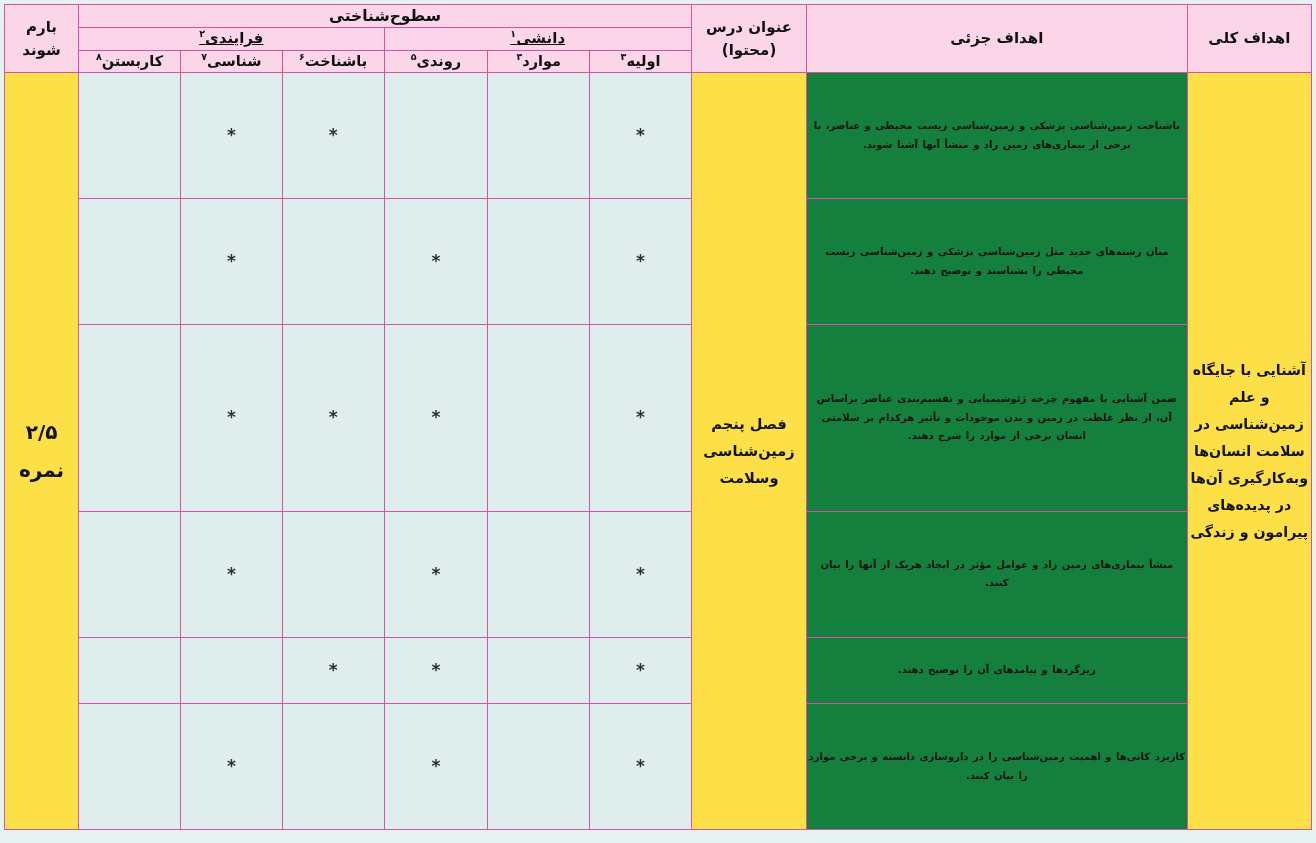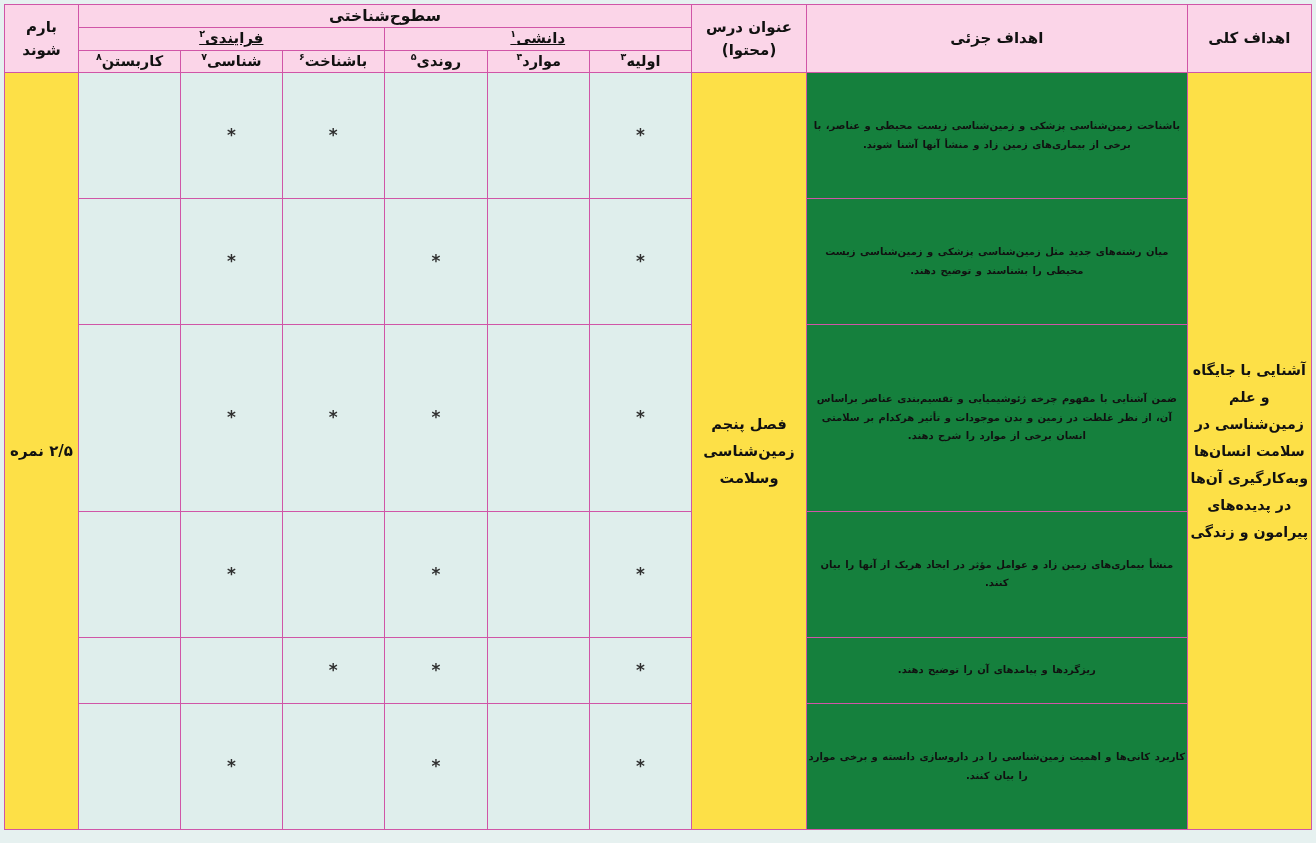--- a/index.html
+++ b/index.html
@@ -91,21 +91,21 @@
   .general-cell,
   .score-cell {
     background: #fde047;
     font-size: 14.6px;
     line-height: 1.85;
     font-weight: bold;
     padding: 6px 5px;
     letter-spacing: -0.1px;
   }
   .general-cell { font-size: 14.2px; line-height: 1.9; }
-  .score-cell   { font-size: 15px;  line-height: 1.9; }
+  .score-cell   { font-size: 20px;  line-height: 1.9; }
 
   
   col.c-general { width: 121px; }
   col.c-obj     { width: 370px; }
   col.c-lesson  { width: 112px; }
   col.c-lvl     { width: 99px;  }
   col.c-lvl6    { width: 101px; }
   col.c-score   { width: 72px;  }
 </style>
 </head>

